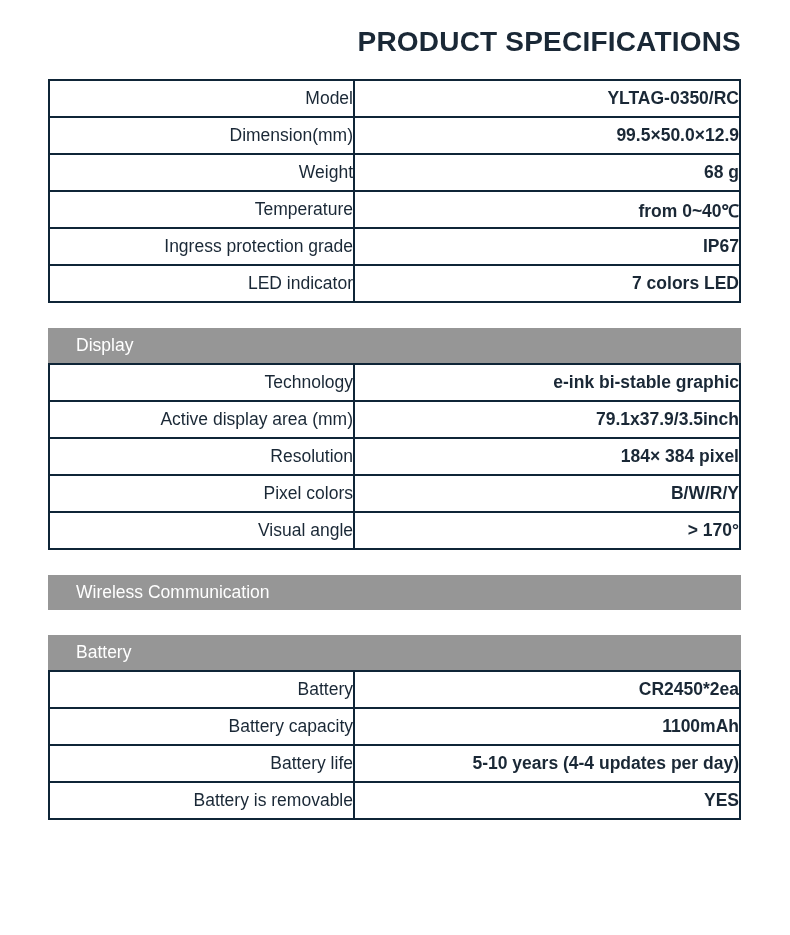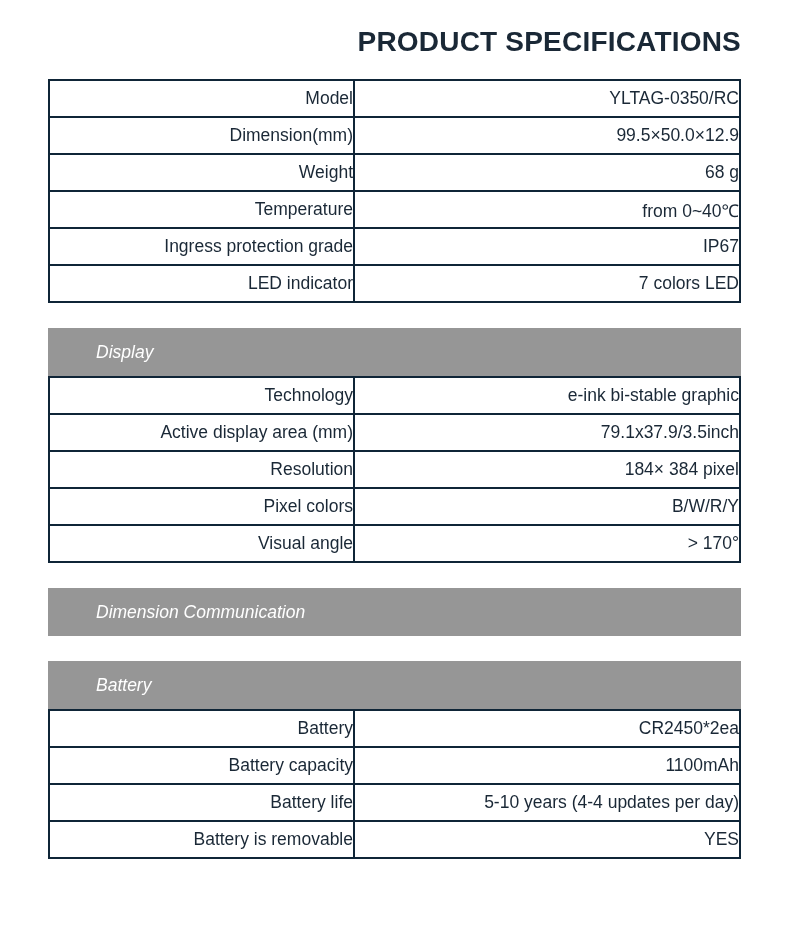--- a/index.html
+++ b/index.html
@@ -21,47 +21,46 @@
   .page{padding:26px 49px 0 48px;box-sizing:border-box;text-align:right;}
   .page-title{
     font-size:28px;
     font-weight:bold;
     color:var(--title-text);
     margin:0 0 21px 0;
     letter-spacing:.2px;
   }
   .section{margin:0 0 25px 0;}
   .section-header{
-    width:693px;height:48px;
+    width:693px;height:35px;
     box-sizing:border-box;
     background:var(--section-header-bg);
     color:var(--section-header-text);
     display:flex;align-items:center;
-    padding-left:48px;
+    padding-left:28px;
     font-size:17.5px;
-    font-style:italic;
   }
   table.spec-table{
     width:693px;
     border-collapse:collapse;
     table-layout:fixed;
   }
   table.spec-table td{
     border:2px solid var(--table-border);
     height:35px;
     font-size:17.5px;
     vertical-align:middle;
     color:var(--cell-text);
     padding:0;
     overflow:hidden;
     white-space:nowrap;
     margin-left:32px;
   }
   td.label-cell{width:303px;padding-left:29px;}
-  td.value-cell{padding-left:18px;}
+  td.value-cell{padding-left:18px;font-weight:bold;}
 </style>
 </head>
 <body>
 
 <main class="page">
   <h1 class="page-title">PRODUCT SPECIFICATIONS</h1>
   <div id="tables">
       <section class="section">
         <table class="spec-table">
           <tbody>
@@ -113,21 +112,21 @@
               <td class="value-cell">B/W/R/Y</td>
             </tr>
             <tr>
               <td class="label-cell">Visual angle</td>
               <td class="value-cell">&gt; 170°</td>
             </tr>
           </tbody>
         </table>
       </section>
       <section class="section">
-        <div class="section-header">Dimension Communication</div>
+        <div class="section-header">Wireless Communication</div>
       </section>
       <section class="section">
         <div class="section-header">Battery</div>
         <table class="spec-table">
           <tbody>
             <tr>
               <td class="label-cell">Battery</td>
               <td class="value-cell">CR2450*2ea</td>
             </tr>
             <tr>

